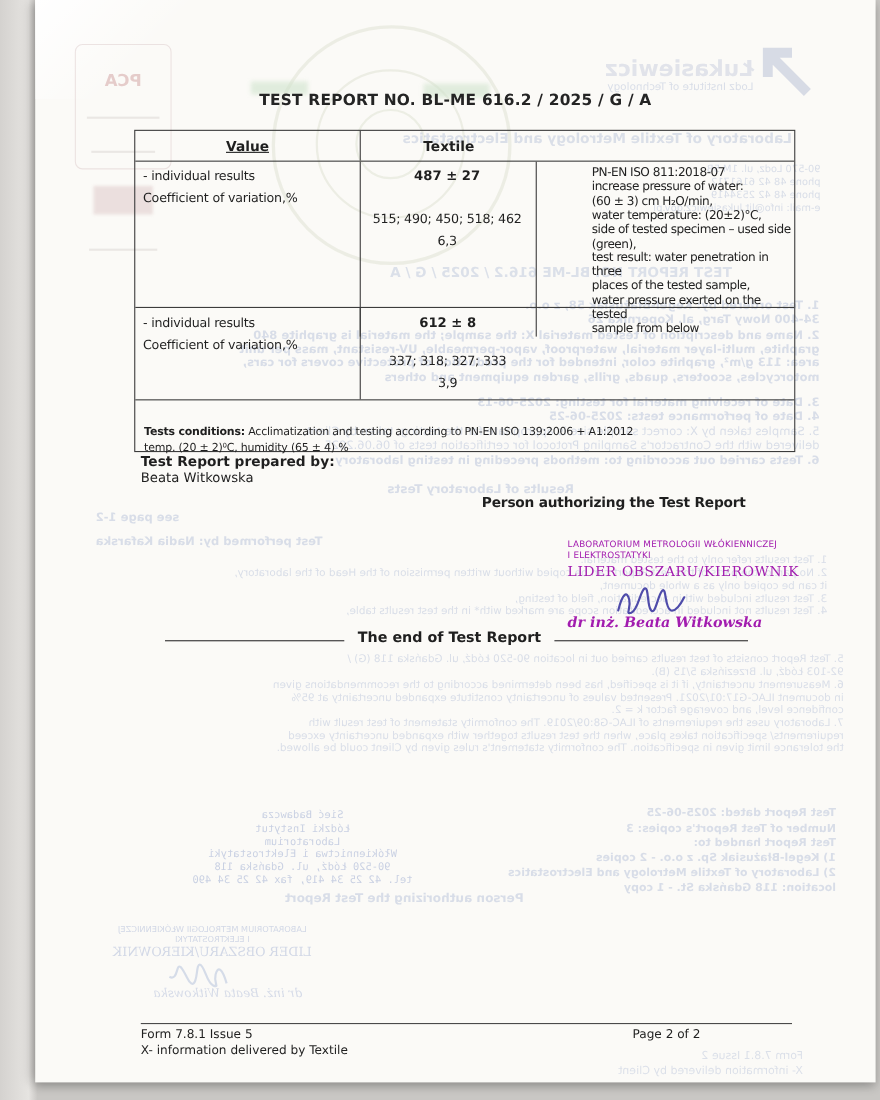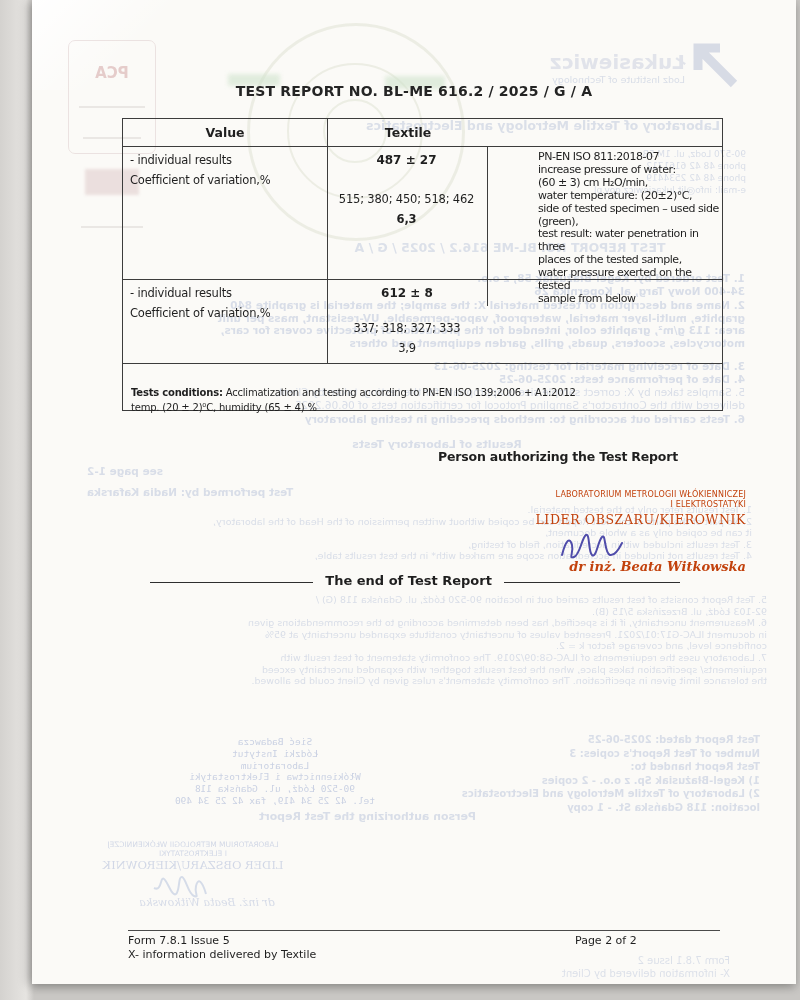--- a/index.html
+++ b/index.html
@@ -30,21 +30,21 @@
   .s1{height:37px;}.s2{height:18px;}
   .valc{text-align:center;}
   .vbig{font-size:12px;font-weight:bold;}
   .rem{font-size:11px;line-height:12.9px;letter-spacing:-.45px;padding:4px 1px 0 5px;margin-left:45px;}
   .rem2a{font-size:11.5px;font-weight:bold;letter-spacing:-.2px;}
   .rem2b{font-size:11.5px;letter-spacing:-.2px;margin-top:2px;}
   .cond{grid-column:1 / 4;padding:6px 8px;font-size:10px;line-height:15px;letter-spacing:-.2px;}
   .prep{left:96px;top:412px;font-size:12px;line-height:15px;}
   .prep .lbl{font-weight:bold;font-size:12.5px;}
   .auth{left:406px;top:449px;width:240px;text-align:center;font-weight:bold;font-size:12.5px;letter-spacing:-.2px;}
-  .stamp{left:484px;top:490px;width:230px;text-align:right;color:#c2410c;}
+  .stamp{left:484px;top:490px;width:230px;text-align:left;color:#a21caf;}
   .stamp .s-small{font-size:8px;letter-spacing:.2px;line-height:10px;}
   .stamp .s-big{font-family:"DejaVu Serif","Liberation Serif",serif;font-size:12.5px;letter-spacing:.6px;margin-top:2px;}
   .stamp .s-name{font-family:"DejaVu Serif","Liberation Serif",serif;font-style:italic;font-weight:bold;font-size:13px;margin-top:-4px;}
   .endline{left:118px;top:576px;width:530px;display:flex;align-items:center;}
   .endline .rule{border-top:1.6px solid #2e2e2e;height:0;}
   .endline .r1{width:178px;}
   .endline .r2{width:192px;}
   .endline .txt{font-weight:bold;font-size:13px;padding:0 12px;white-space:nowrap;margin-top:-3px;}
   .frule{left:96px;top:930px;width:592px;border-top:1.3px solid #4a4a4a;height:0;}
   .fform{left:96px;top:934px;font-size:11px;line-height:13.5px;}
@@ -137,33 +137,33 @@
   <div class="bt bt-strong" style="left:60px;top:896px;width:230px;font-size:11px;text-align:center;opacity:.45;font-style:italic;font-family:'DejaVu Serif','Liberation Serif',serif;">dr inż. Beata Witkowska</div>
 
   <div class="bt" style="left:463px;top:954px;width:235px;font-size:10px;line-height:13px;text-align:left;opacity:.5;">Form 7.8.1  Issue 2
 X- information delivered by Client</div>
 
   <div class="abs title">TEST REPORT NO. BL-ME  616.2 / 2025 / G / A</div>
 
   <div class="abs tbl">
 
     <div class="trow" style="height:28px;">
-      <div class="cell hcell" style="padding:6px 0;">Value</div>
+      <div class="cell hcell" style="padding:6px 0;text-decoration:underline;">Value</div>
       <div class="cell hcell" style="padding:6px 0;">Textile</div>
     </div>
 
     <div class="trow" style="height:133px;">
       <div class="cell">
         <div class="sub s2">- individual results</div>
         <div class="sub s2" style="margin-top:2px;">Coefficient of variation,%</div>
       </div>
       <div class="cell valc" style="padding-left:0;">
         <div class="vbig s1" style="height:39px;">487 ± 27</div>
-        <div class="sub s2">515; 380; 450; 518; 462</div>
-        <div class="sub s2" style="margin-top:2px;font-weight:bold;">6,3</div>
+        <div class="sub s2">515; 490; 450; 518; 462</div>
+        <div class="sub s2" style="margin-top:2px;">6,3</div>
       </div>
       <div class="cell" style="padding:0;">
         <div class="rem pre">PN-EN ISO 811:2018-07
 increase pressure of water:
 (60 ± 3) cm H₂O/min,
 water temperature: (20±2)°C,
 side of tested specimen – used side
 (green),
 test result: water penetration in three
 places of the tested sample,
@@ -185,20 +185,24 @@
     </div>
 
     <div class="trow" style="height:46px;grid-template-columns:1fr;">
       <div class="cond pre" style="border-right:none;">
         <span class="b">Tests conditions:</span><span> Acclimatization and testing according to PN-EN ISO 139:2006 + A1:2012
 temp. (20 ± 2)⁰C, humidity (65 ± 4) %</span>
       </div>
     </div>
   </div>
 
+  <div class="abs prep">
+    <div class="lbl">Test Report prepared by:</div>
+    <div>Beata Witkowska</div>
+  </div>
 
   <div class="abs auth">Person authorizing the Test Report</div>
 
   <div class="abs stamp">
     <div class="s-small">LABORATORIUM METROLOGII WŁÓKIENNICZEJ</div>
     <div class="s-small">I ELEKTROSTATYKI</div>
     <div class="s-big">LIDER OBSZARU/KIEROWNIK</div>
     <svg width="64" height="34" viewBox="0 0 64 34" style="margin:2px 0 0 44px;display:block;">
       <path d="M2 26 C6 10,10 8,12 16 C14 24,8 30,14 28 C20 26,22 8,26 6 C30 4,28 22,32 26 C36 30,38 12,42 8 C46 4,44 24,50 26 C54 27,58 22,62 14" fill="none" stroke="#4f4caa" stroke-width="2" stroke-linecap="round"></path>
     </svg>

